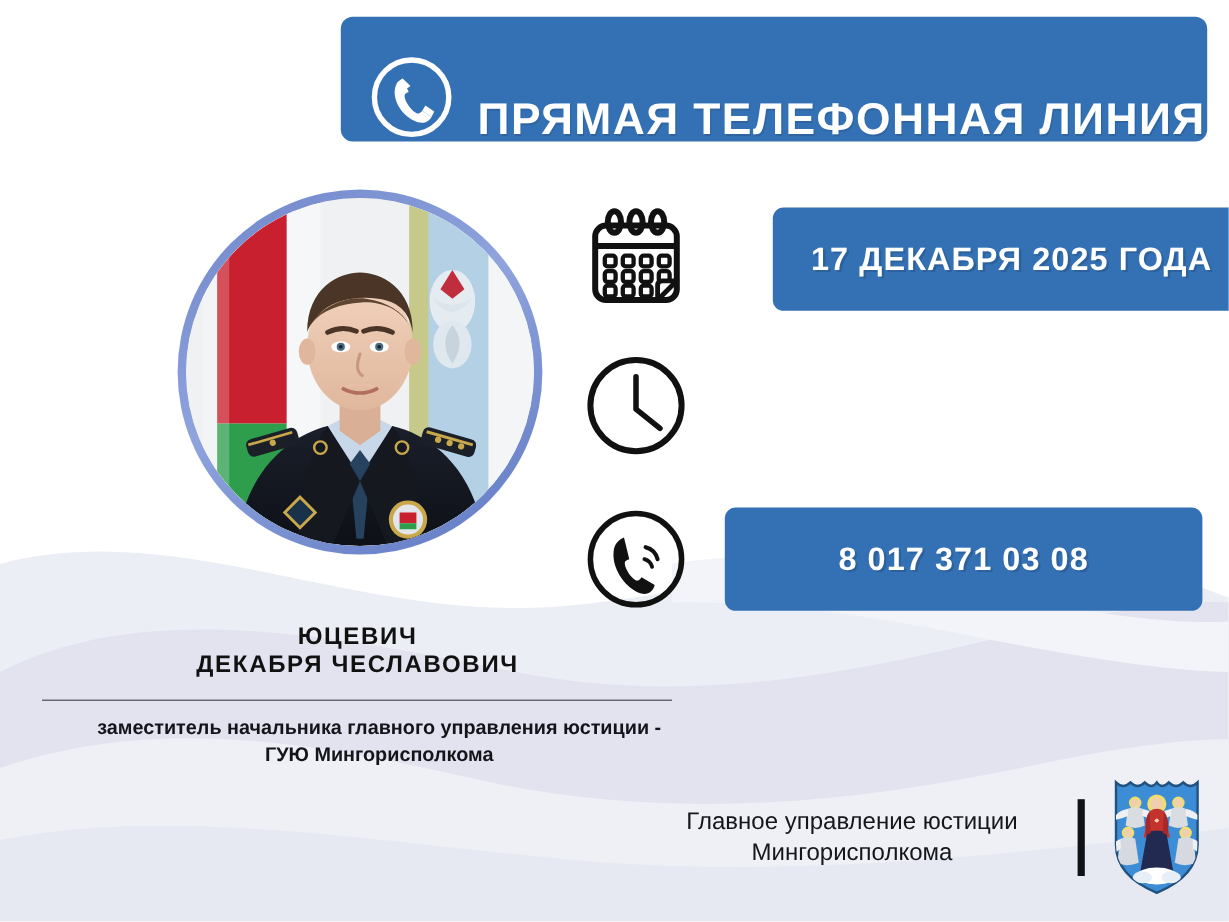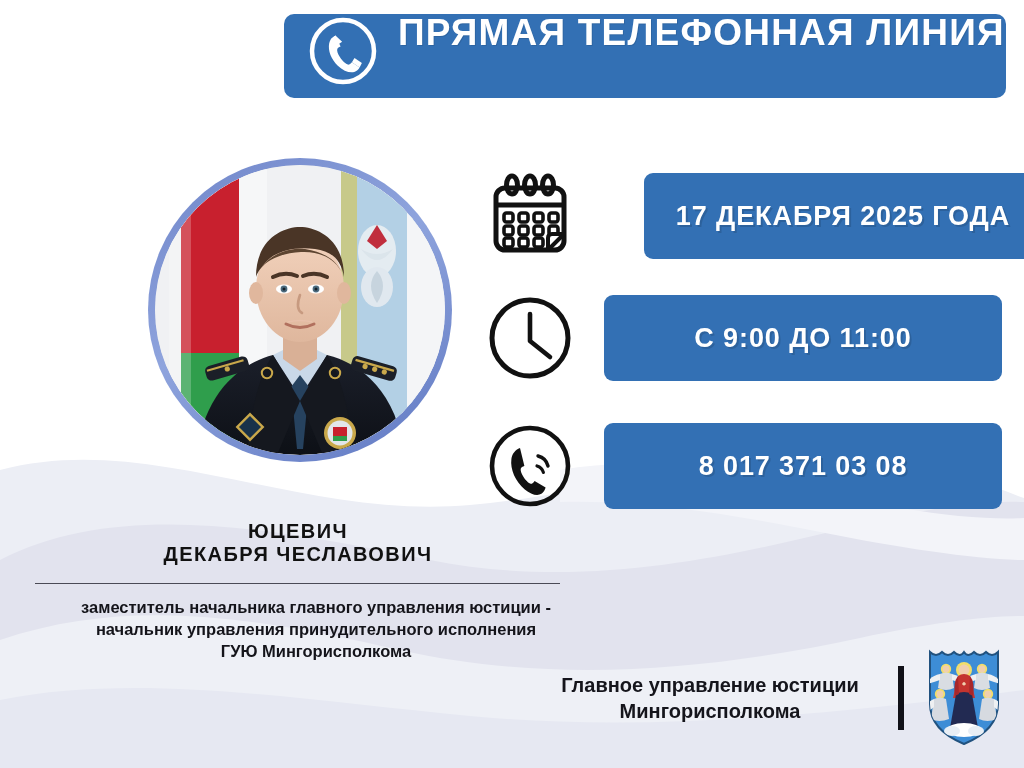--- a/index.html
+++ b/index.html
@@ -28,25 +28,25 @@
     z-index: 0;
     pointer-events: none;
   }
 
   
   .banner {
     position: absolute;
     left: 284px;
     top: 14px;
     width: 722px;
-    height: 84px;
+    height: 104px;
     background: #3370b4;
     border-radius: 10px;
     display: flex;
-    align-items: flex-start;
+    align-items: flex-end;
     z-index: 3;
   }
   .banner-icon {
     width: 74px;
     height: 74px;
     margin-left: 22px;
     margin-right: 18px;
     flex: 0 0 auto;
     display: block;
   }
@@ -175,21 +175,21 @@
     height: 100px;
     display: flex;
     align-items: center;
     z-index: 3;
   }
   .footer-text {
     flex: 1 1 auto;
     text-align: center;
     color: #15151c;
     font-size: 20px;
-    font-weight: 700;
+    font-weight: 400;
     line-height: 1.3;
     padding-right: 26px;
   }
   .footer-divider {
     width: 6px;
     height: 64px;
     background: #111118;
     flex: 0 0 auto;
     margin-right: 14px;
   }
@@ -350,23 +350,20 @@
     </div>
   </div>
 
   <div class="info-row" id="row-time">
     <div class="info-icon">
       <svg width="88" height="88" viewBox="0 0 88 88">
         <circle cx="44" cy="44" r="38" fill="none" stroke="#111111" stroke-width="5"></circle>
         <path d="M44 20 L44 47 L64 63" fill="none" stroke="#111111" stroke-width="4.6" stroke-linecap="round" stroke-linejoin="round"></path>
       </svg>
     </div>
-    <div class="info-card">
-      <span class="info-card-text">С 9:00 ДО 11:00</span>
-    </div>
   </div>
 
   <div class="info-row" id="row-phone">
     <div class="info-icon">
       <svg width="88" height="88" viewBox="0 0 88 88">
         <circle cx="44" cy="44" r="38" fill="none" stroke="#111111" stroke-width="4.6"></circle>
         <path d="M34 26 c-5 2 -8 6 -8.6 11 c-1.4 10.5 4 22.4 13.4 30.4 c6 5.1 12.6 7 16.6 4.4 c2.2 -1.4 3.6 -3.6 4.2 -6.2 l -11 -6.6 c-1.3 1.9 -2.6 3 -3.8 2.8 c-2 -0.3 -5 -3.2 -7.4 -7 c-2.2 -3.5 -3.2 -6.8 -2.6 -8.4 c0.4 -1.1 1.7 -1.9 3.6 -2.4 Z" fill="#111111"></path>
         <path d="M52 34 q8 2 10 10" fill="none" stroke="#111111" stroke-width="3.4" stroke-linecap="round"></path>
         <path d="M51 44 q5 1.4 6.4 6.4" fill="none" stroke="#111111" stroke-width="3.2" stroke-linecap="round"></path>
       </svg>
@@ -377,21 +374,20 @@
   </div>
 
   <div class="name-block">
     <div class="name-line">ЮЦЕВИЧ</div>
     <div class="name-line">ДЕКАБРЯ ЧЕСЛАВОВИЧ</div>
   </div>
   <div class="name-divider"></div>
 
   <div class="position-block">
     <div class="position-line">заместитель начальника главного управления юстиции -</div>
-    <div class="position-line">начальник управления принудительного исполнения</div>
     <div class="position-line">ГУЮ Мингорисполкома</div>
   </div>
 
   <div class="footer">
     <div class="footer-text">
       <div>Главное управление юстиции</div>
       <div>Мингорисполкома</div>
     </div>
     <div class="footer-divider"></div>
     <svg class="footer-emblem" viewBox="0 0 92 104">

